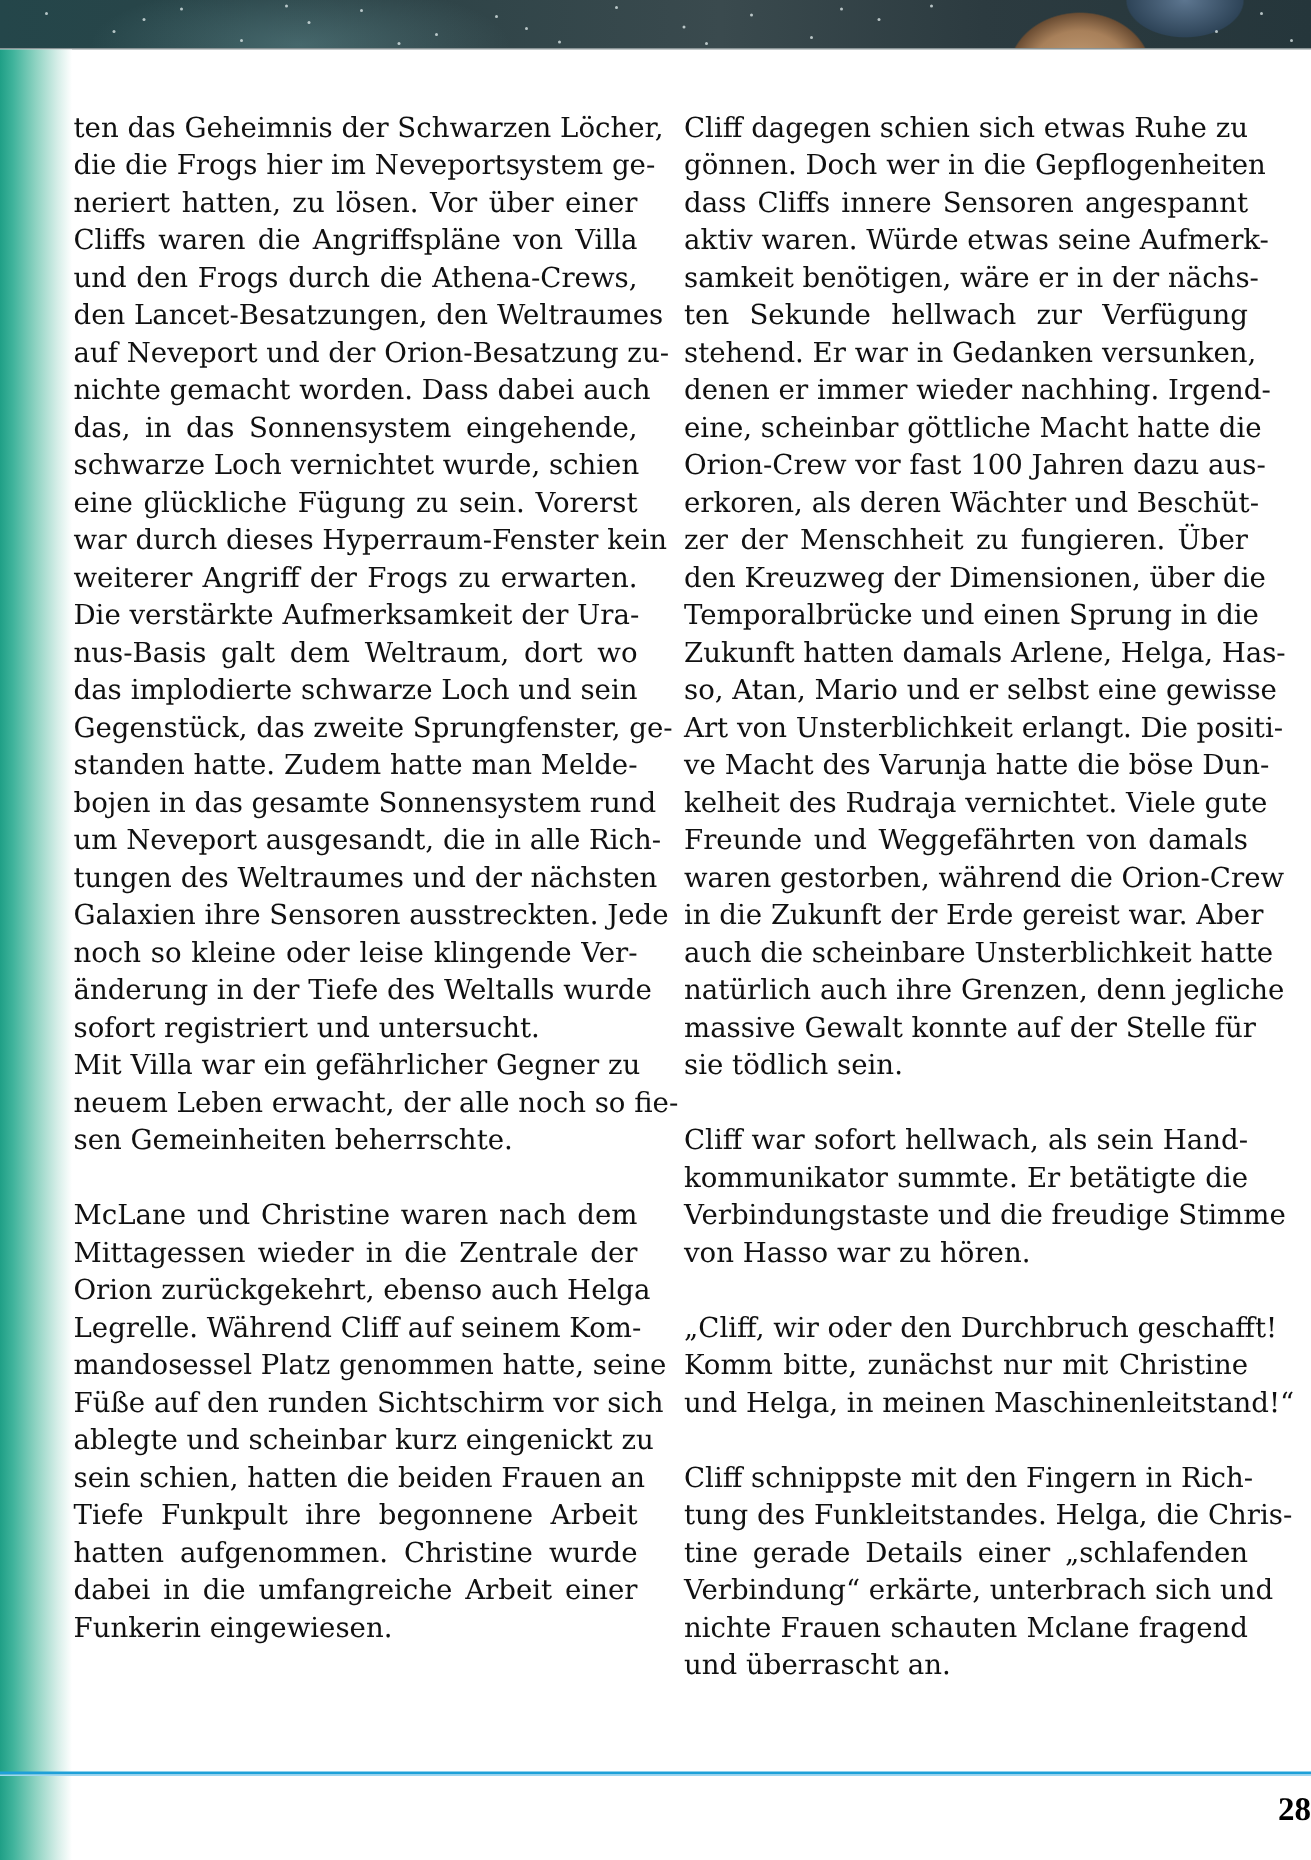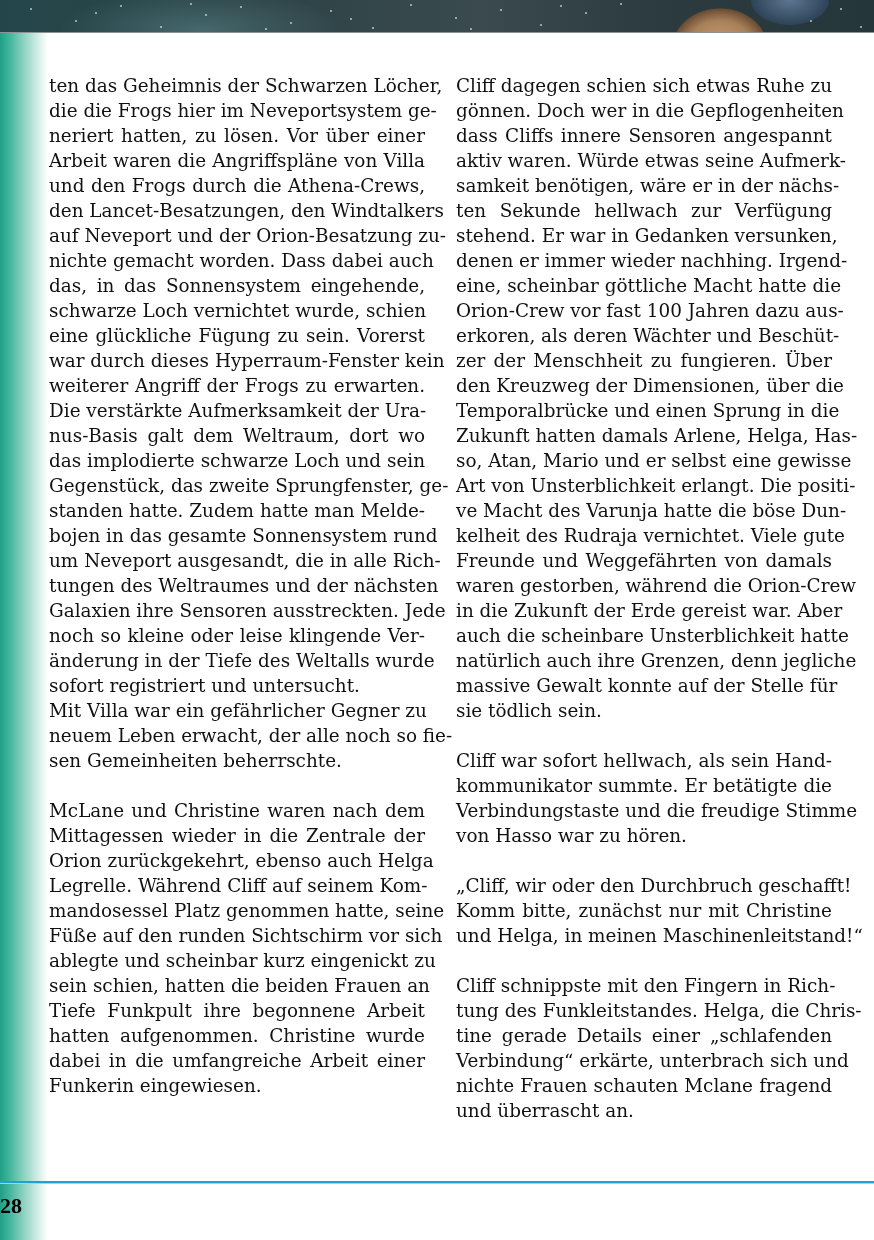--- a/index.html
+++ b/index.html
@@ -38,21 +38,21 @@
   .line.blank { }
   .footer-rule {
     position: absolute; left: 0; top: 1181px; width: 874px; height: 2px;
     background: #1ea0d8;
   }
   .footer-rule-light {
     position: absolute; left: 0; top: 1183px; width: 874px; height: 1px;
     background: #9fd6ef;
   }
   .page-number {
-    position: absolute; top: 1193px; left: 0; width: 874px; text-align: left;
+    position: absolute; top: 1193px; left: 0; width: 874px; text-align: right;
     font-family: "Liberation Serif", "DejaVu Serif", serif;
     font-weight: bold; font-size: 22px; color: #000;
   }
 </style>
 </head>
 <body>
 
 <div class="header-band" id="header-band">
     <span class="star" style="left: 30px; top: 8px;"></span>
     <span class="star" style="left: 75px; top: 20px;"></span>
@@ -80,23 +80,23 @@
     <span class="star" style="left: 190px; top: 3px;"></span>
   </div>
 <div class="header-edge"></div>
 <div class="side-bar"></div>
 
 <div class="column col-left">
     <div>
       <span class="line">ten das Geheimnis der Schwarzen Löcher,</span>
       <span class="line">die die Frogs hier im Neveportsystem ge-</span>
       <span class="line">neriert hatten, zu lösen. Vor über einer</span>
-      <span class="line">Arbeit waren die Angriffspläne von Villa</span>
+      <span class="line">Cliffs waren die Angriffspläne von Villa</span>
       <span class="line">und den Frogs durch die Athena-Crews,</span>
-      <span class="line">den Lancet-Besatzungen, den Windtalkers</span>
+      <span class="line">den Lancet-Besatzungen, den Weltraumes</span>
       <span class="line">auf Neveport und der Orion-Besatzung zu-</span>
       <span class="line">nichte gemacht worden. Dass dabei auch</span>
       <span class="line">das, in das Sonnensystem eingehende,</span>
       <span class="line">schwarze Loch vernichtet wurde, schien</span>
       <span class="line">eine glückliche Fügung zu sein. Vorerst</span>
       <span class="line">war durch dieses Hyperraum-Fenster kein</span>
       <span class="line">weiterer Angriff der Frogs zu erwarten.</span>
       <span class="line">Die verstärkte Aufmerksamkeit der Ura-</span>
       <span class="line">nus-Basis galt dem Weltraum, dort wo</span>
       <span class="line">das implodierte schwarze Loch und sein</span>

